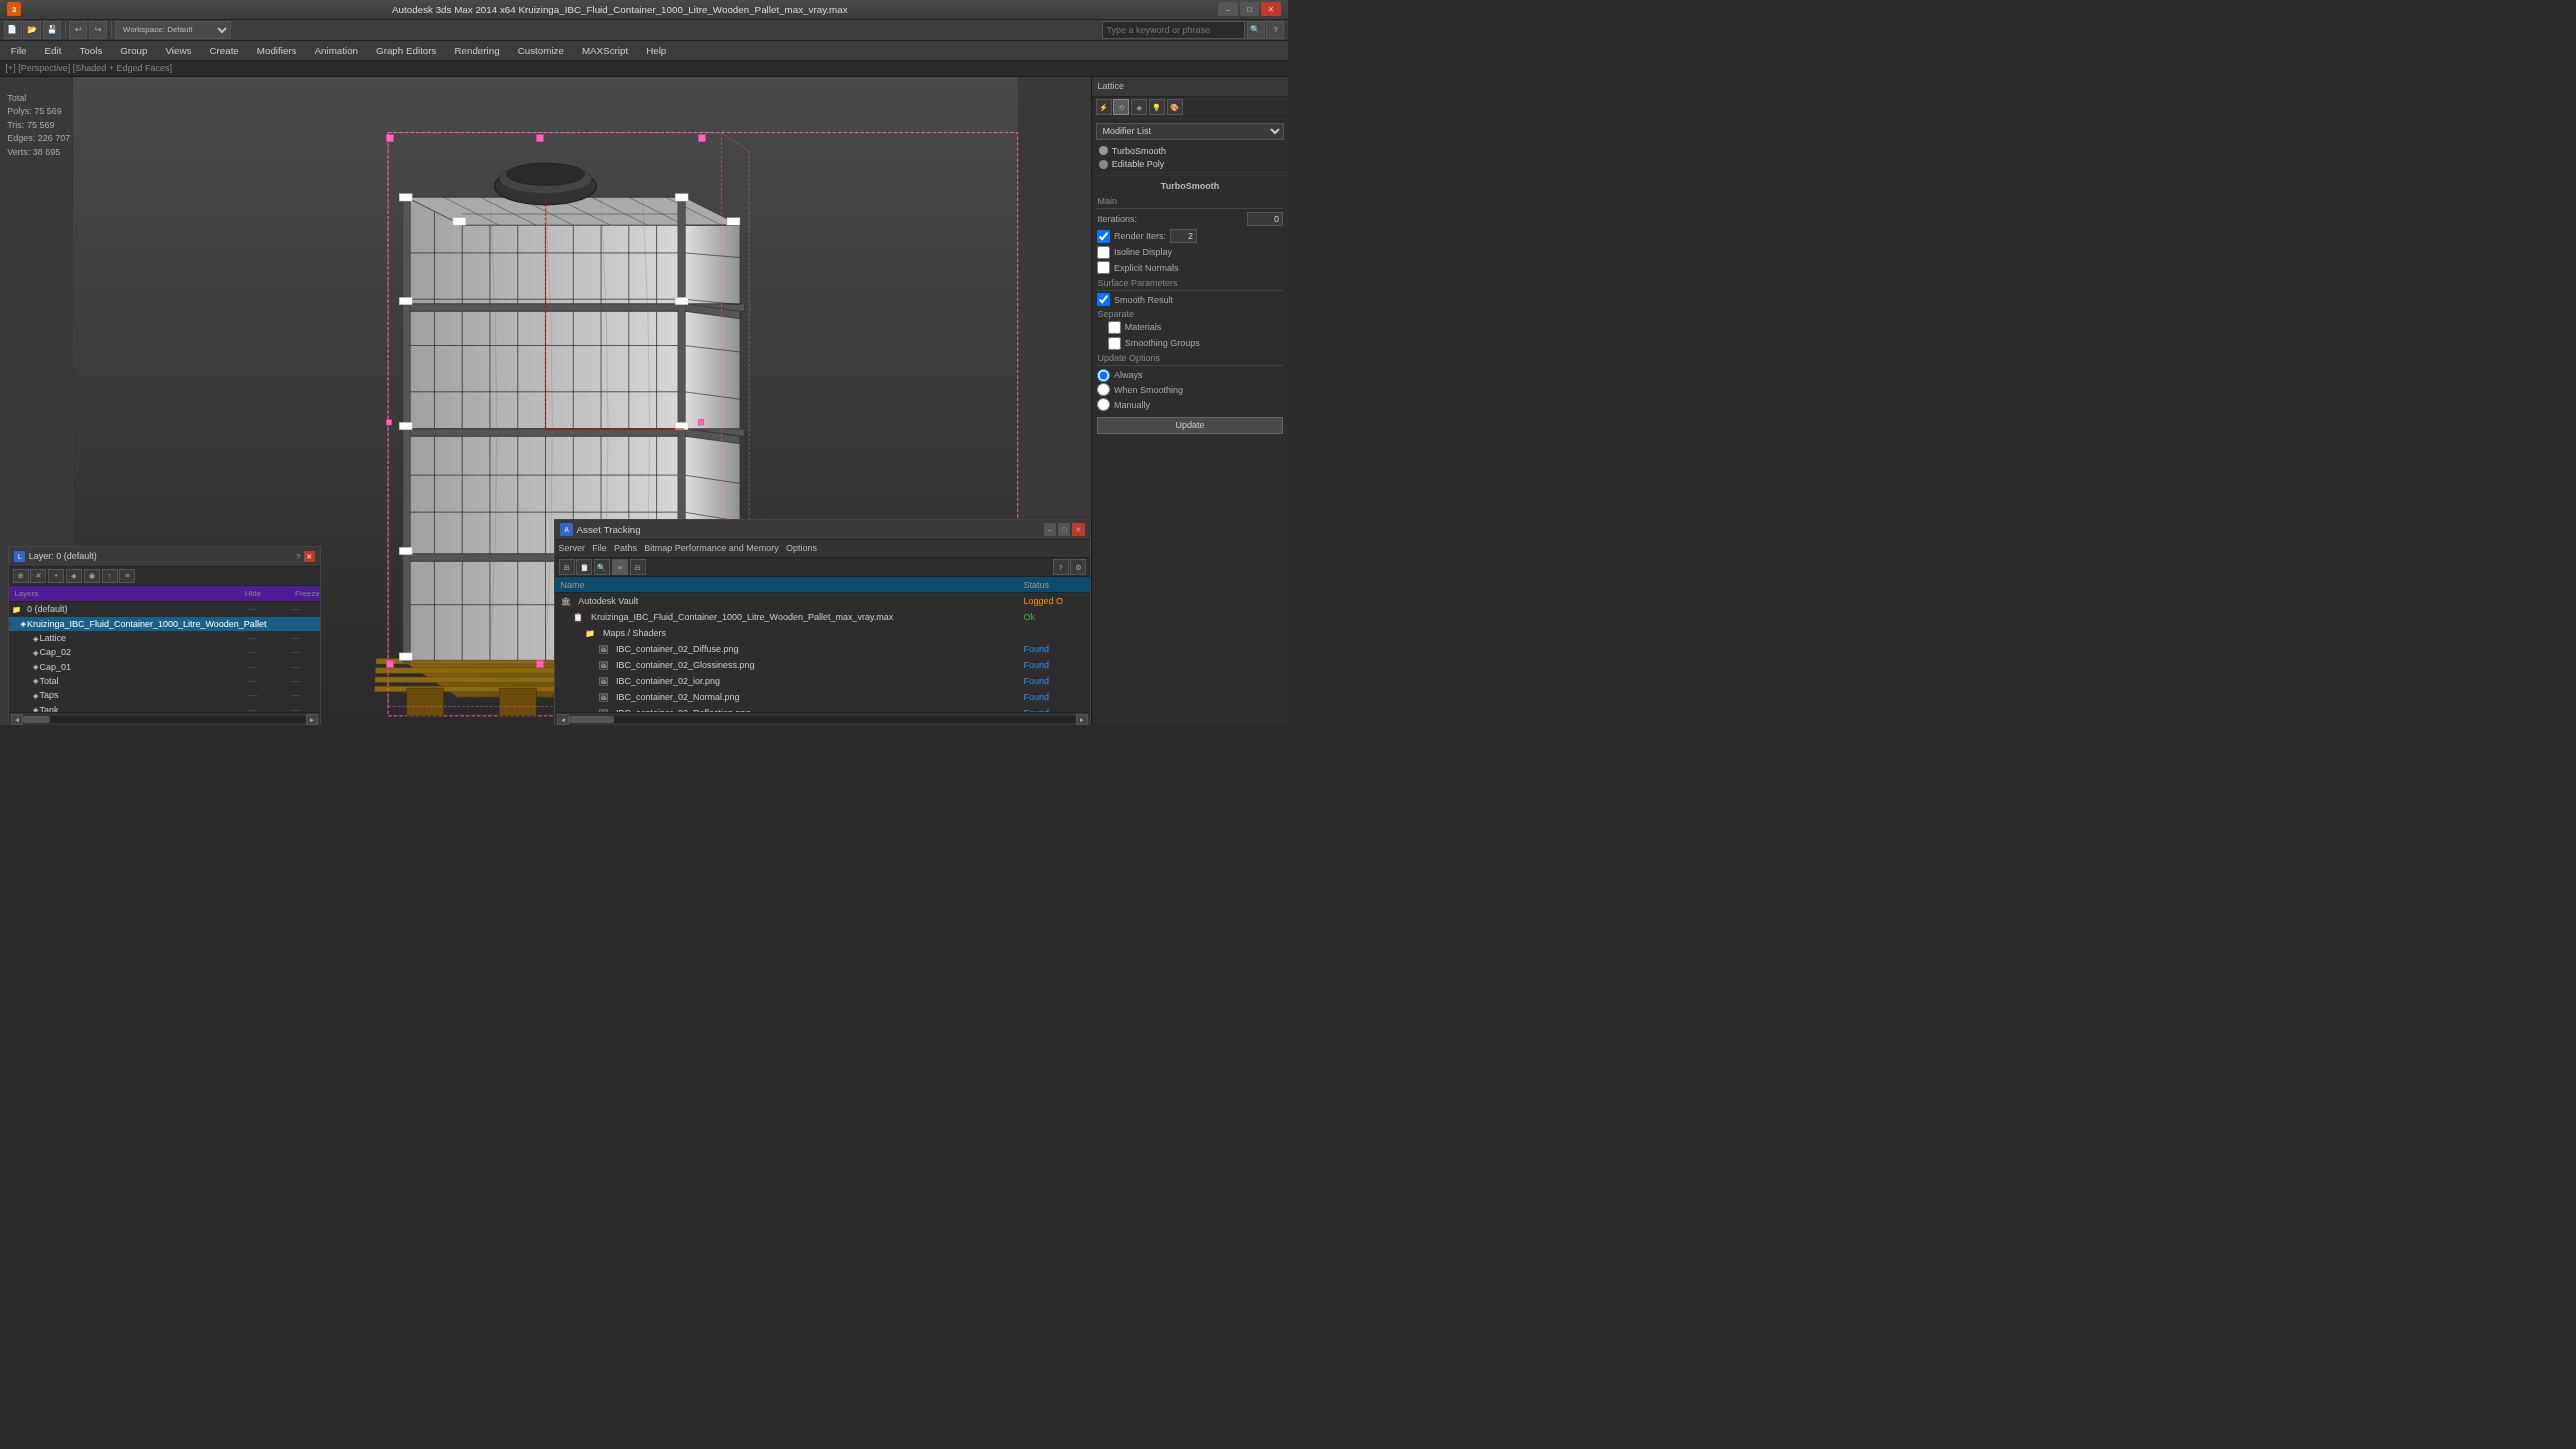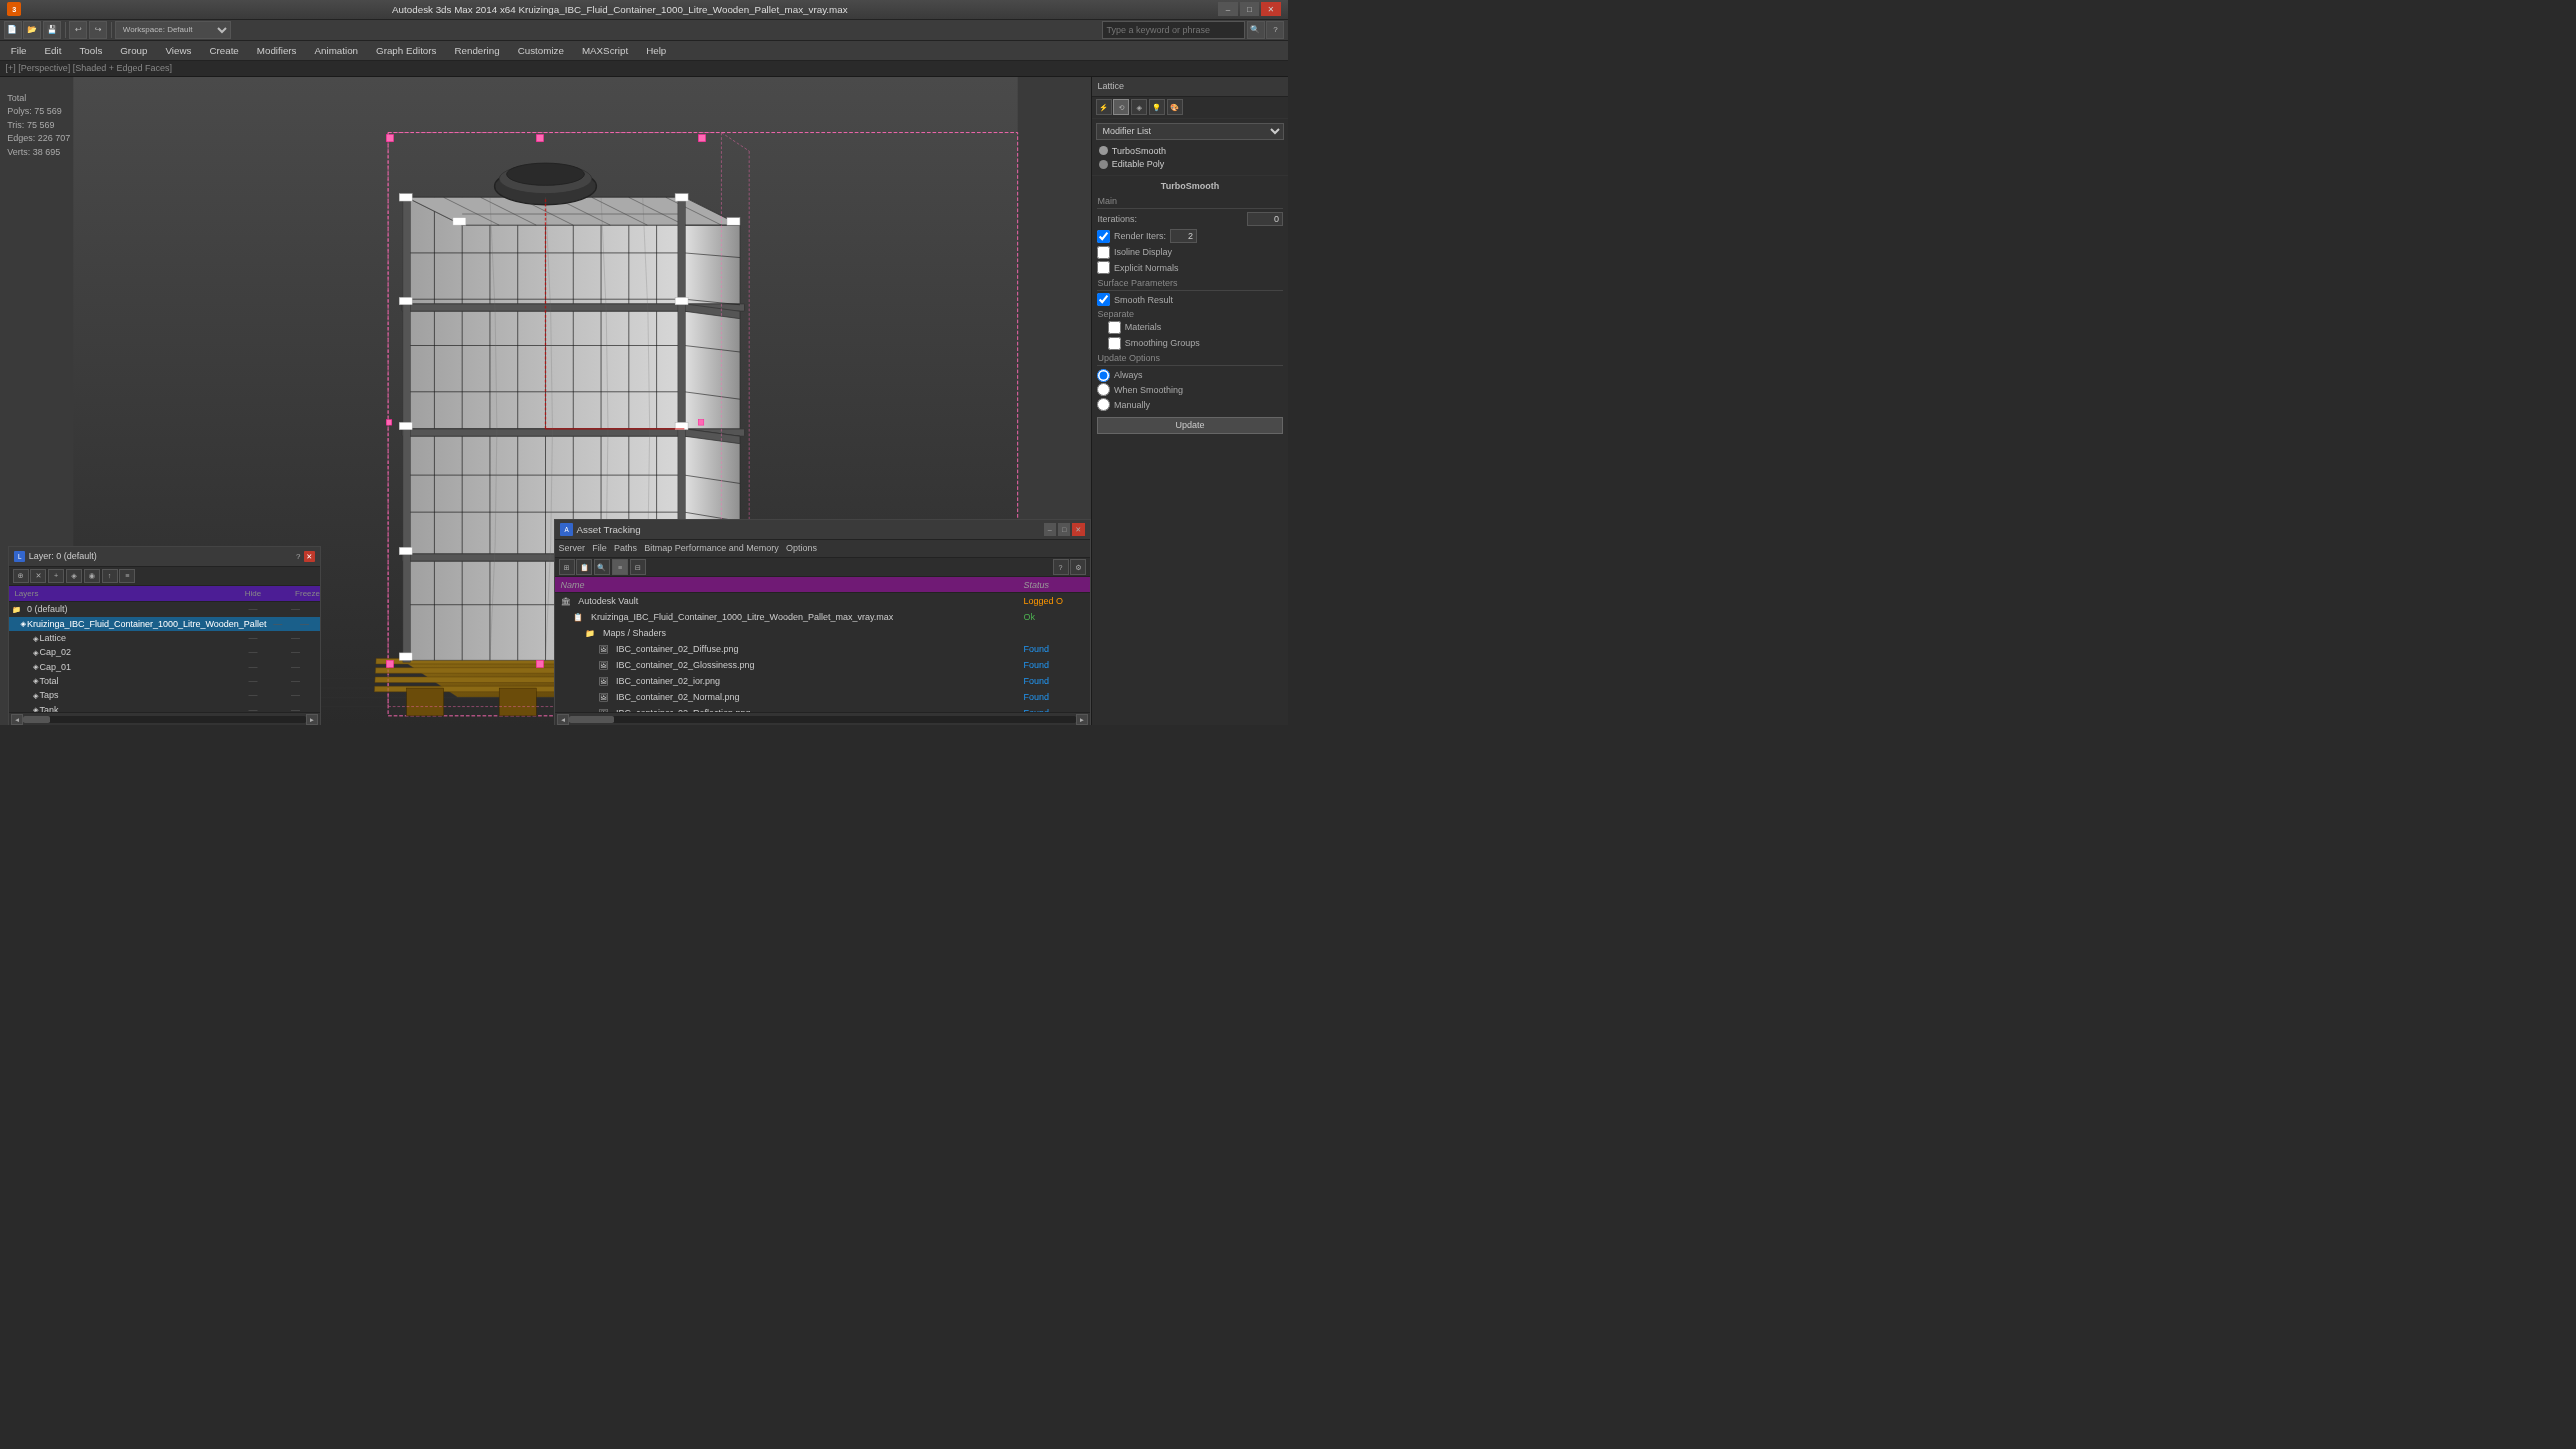--- a/index.html
+++ b/index.html
@@ -433,27 +433,26 @@
       background: #3a3a3a;
       border: 0.9px solid #555;
       color: #aaa;
       font-size: 7.2px;
       cursor: pointer;
       display: flex; align-items: center; justify-content: center;
     }
     .asset-tool-btn.active { background: #5a5a5a; }
     .asset-col-headers {
       display: flex;
-      background: #701a75;
+      background: #0c4a6e;
       border-bottom: 0.9px solid #222;
       font-size: 9px;
       color: #999;
       height: 16px;
       align-items: center;
-      font-style: italic;
     }
     .asset-col-name { flex: 1; padding: 0 5.4px; }
     .asset-col-status { width: 72px; padding: 0 5.4px; }
     .asset-list { overflow-y: auto; height: calc(206px - 19.7px - 18px - 19.7px - 16px - 14.3px); }
     .asset-item {
       display: flex;
       align-items: center;
       height: 16px;
       font-size: 9px;
       color: #ccc;

